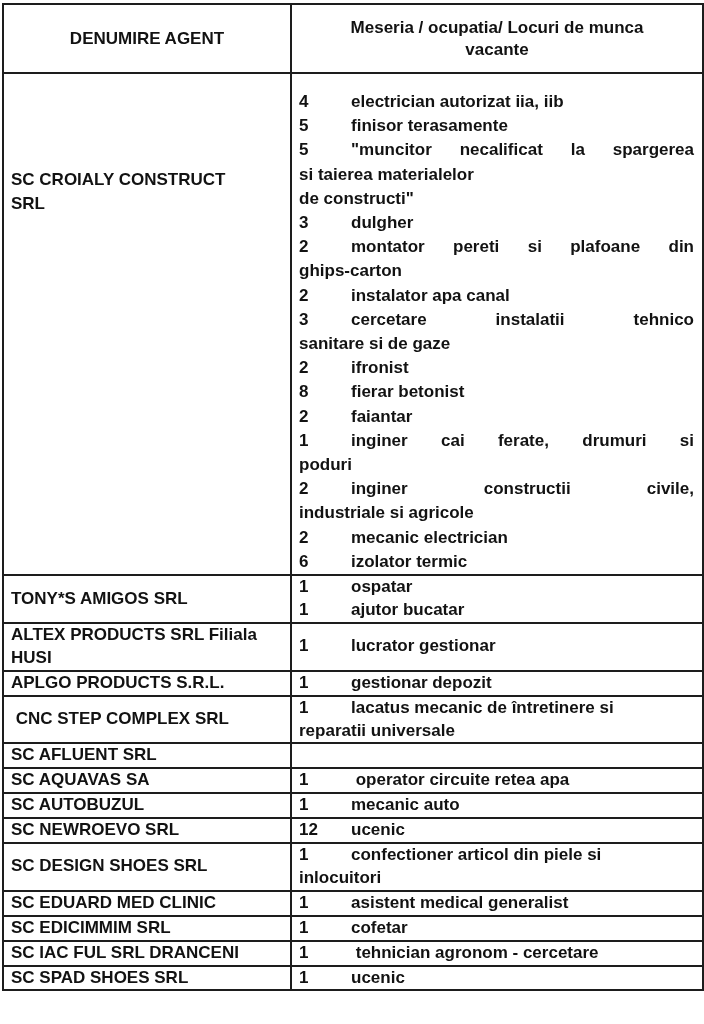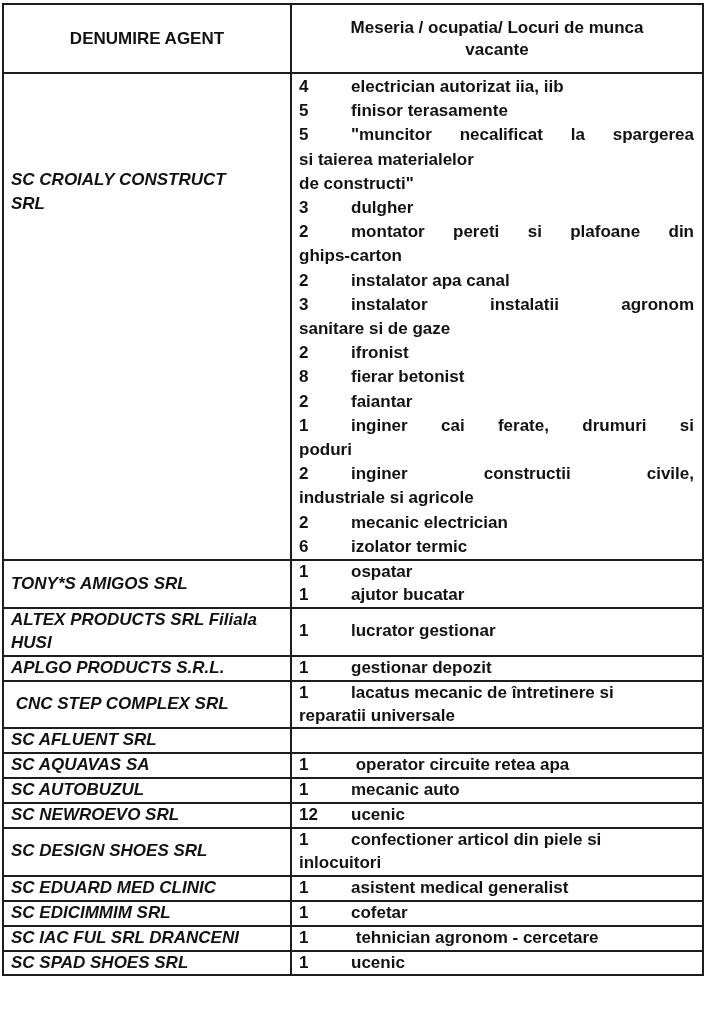--- a/index.html
+++ b/index.html
@@ -47,24 +47,24 @@
     font-size: 17px;
     line-height: 22.9px;
     padding: 0 8px 0 7px;
   }
   tr.tall .agent-cell {
     vertical-align: top;
     padding-top: 94px;
   }
   tr.tall .jobs-cell {
     vertical-align: top;
-    padding-top: 1px;
+    padding-top: 16px;
   }
   tr.tall .job-line, tr.tall .agent-line { line-height: 24.2px; }
-  .agent-line { white-space: nowrap; font-style: italic; }
+  .agent-line { white-space: nowrap; }
   .job-line { text-align: left; }
   .job-line.justify {
     text-align: justify;
     text-align-last: justify;
   }
   .job-num {
     display: inline-block;
     width: 52px;
   }
 </style>
@@ -92,21 +92,21 @@
     <td class="jobs-cell">
             <div class="job-line"><span class="job-num">4</span><span class="job-text">electrician autorizat iia, iib</span></div>
             <div class="job-line"><span class="job-num">5</span><span class="job-text">finisor terasamente</span></div>
             <div class="job-line justify"><span class="job-num">5</span><span class="job-text">"muncitor necalificat la spargerea</span></div>
             <div class="job-line"><span class="job-text">si taierea materialelor</span></div>
             <div class="job-line"><span class="job-text">de constructi"</span></div>
             <div class="job-line"><span class="job-num">3</span><span class="job-text">dulgher</span></div>
             <div class="job-line justify"><span class="job-num">2</span><span class="job-text">montator pereti si plafoane din</span></div>
             <div class="job-line"><span class="job-text">ghips-carton</span></div>
             <div class="job-line"><span class="job-num">2</span><span class="job-text">instalator apa canal</span></div>
-            <div class="job-line justify"><span class="job-num">3</span><span class="job-text">instalator instalatii agronom</span></div>
+            <div class="job-line justify"><span class="job-num">3</span><span class="job-text">cercetare instalatii tehnico</span></div>
             <div class="job-line"><span class="job-text">sanitare si de gaze</span></div>
             <div class="job-line"><span class="job-num">2</span><span class="job-text">ifronist</span></div>
             <div class="job-line"><span class="job-num">8</span><span class="job-text">fierar betonist</span></div>
             <div class="job-line"><span class="job-num">2</span><span class="job-text">faiantar</span></div>
             <div class="job-line justify"><span class="job-num">1</span><span class="job-text">inginer cai ferate, drumuri si</span></div>
             <div class="job-line"><span class="job-text">poduri</span></div>
             <div class="job-line justify"><span class="job-num">2</span><span class="job-text">inginer constructii civile,</span></div>
             <div class="job-line"><span class="job-text">industriale si agricole</span></div>
             <div class="job-line"><span class="job-num">2</span><span class="job-text">mecanic electrician</span></div>
             <div class="job-line"><span class="job-num">6</span><span class="job-text">izolator termic</span></div>

